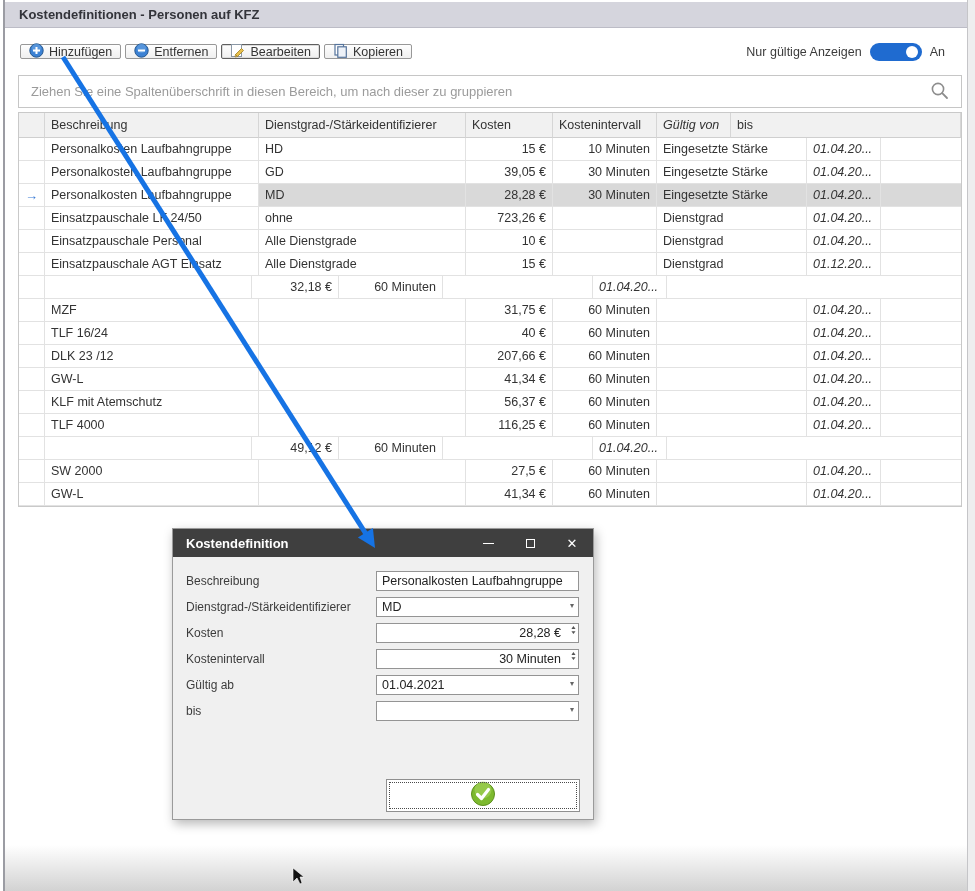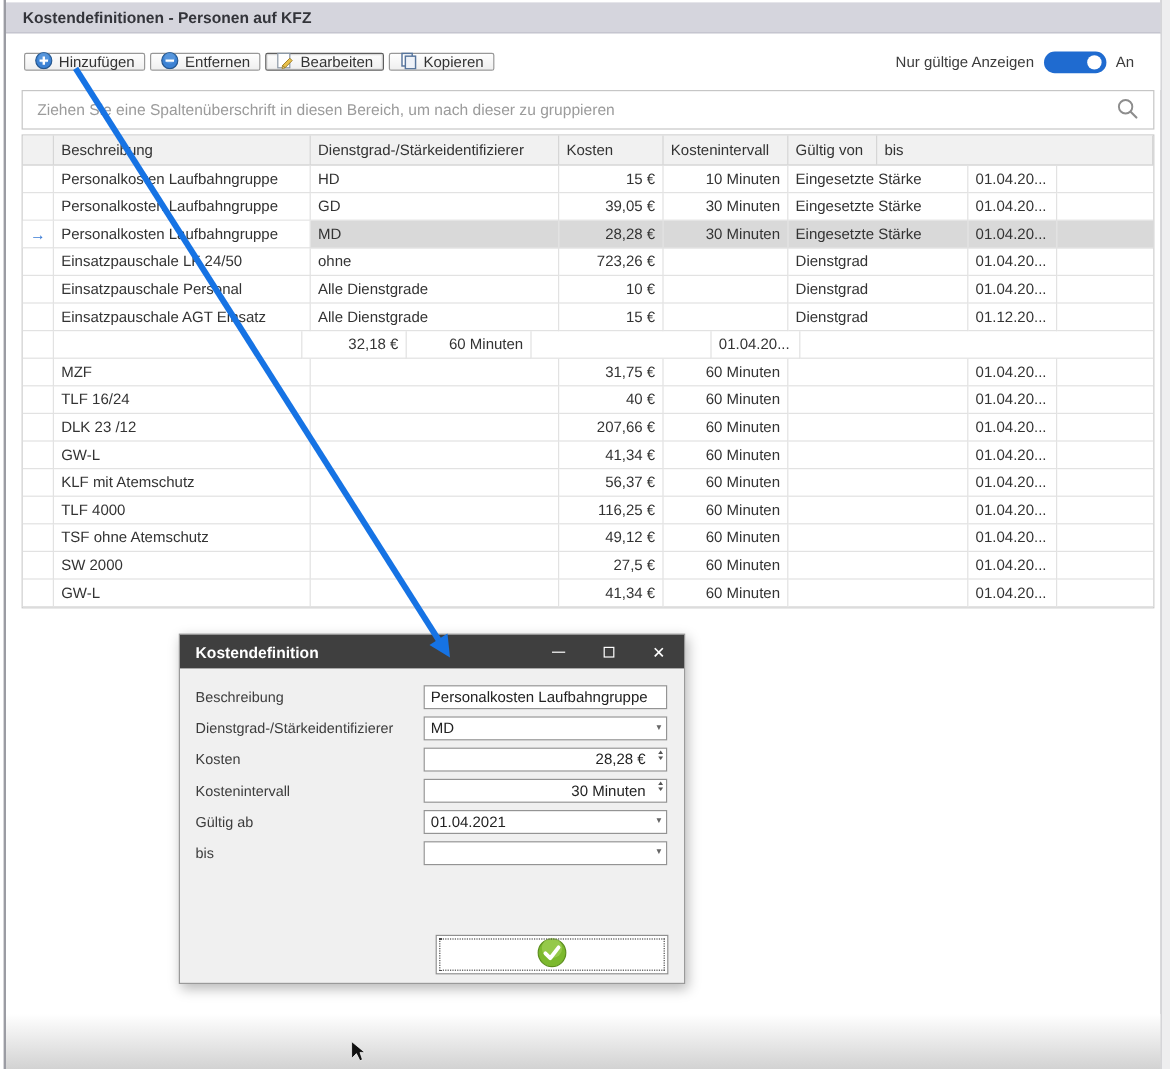--- a/index.html
+++ b/index.html
@@ -51,25 +51,25 @@
   .g-row.sel .g-cell { background:#d9d9d9; }
   .g-row.sel .g-cell.g-ind, .g-row.sel .g-cell.focus-cell { background:#fff; }
   .g-cell { border-right:1px solid #e2e2e2; border-bottom:1px solid #e2e2e2; display:flex; align-items:center; padding:0 6px; white-space:nowrap; overflow:hidden; font-size:12.5px; color:#333; }
   .g-ind { justify-content:center; color:#3a7bd5; font-size:13px; padding:0; }
   .c0 { width:26px; flex:none; }
   .c1 { width:214px; flex:none; }
   .c2 { width:207px; flex:none; }
   .c3 { width:87px; flex:none; justify-content:flex-end; }
   .c4 { width:104px; flex:none; justify-content:flex-end; }
   .c5 { width:150px; flex:none; }
-  .c6 { width:74px; flex:none; }
+  .c6 { width:74px; flex:none;font-style:italic; }
   .c7 { flex:1; border-right:none; }
 
   
-  .dialog { position:absolute; left:149px; top:528px; width:422px; height:292px; z-index:20;
+  .dialog { position:absolute; left:172px; top:528px; width:422px; height:292px; z-index:20;
             box-shadow:2px 4px 10px rgba(0,0,0,0.28); background:#f0f0f0; border:1px solid #9a9a9a; }
   .dlg-titlebar { height:28px; background:#3f3f3f; display:flex; align-items:center; padding-left:13px; }
   .dlg-title { color:#fff; font-weight:bold; font-size:13px; }
   .dlg-controls { margin-left:auto; display:flex; align-items:center; height:100%; }
   .dlg-ctl { width:42px; height:100%; display:flex; align-items:center; justify-content:center; color:#fff; cursor:pointer; }
   .glyph-min { display:block; width:11px; height:0; border-top:1px solid #fff; }
   .glyph-max { display:block; width:9px; height:9px; border:1px solid #fff; }
   .glyph-close { font-size:13px; line-height:1; }
   .dlg-body { padding:14px 14px 0 13px; }
   .f-row { display:flex; align-items:center; height:20px; margin-bottom:6px; }
@@ -291,21 +291,20 @@
         <div class="g-cell c1">TLF 4000</div>
         <div class="g-cell c2"></div>
         <div class="g-cell c3">116,25 €</div>
         <div class="g-cell c4">60 Minuten</div>
         <div class="g-cell c5"></div>
         <div class="g-cell c6">01.04.20...</div>
         <div class="g-cell c7"></div>
       </div>
       <div class="g-row">
         <div class="g-cell c0 g-ind"></div>
-        <div class="g-cell c1">TSF ohne Atemschutz</div>
         <div class="g-cell c2"></div>
         <div class="g-cell c3">49,12 €</div>
         <div class="g-cell c4">60 Minuten</div>
         <div class="g-cell c5"></div>
         <div class="g-cell c6">01.04.20...</div>
         <div class="g-cell c7"></div>
       </div>
       <div class="g-row">
         <div class="g-cell c0 g-ind"></div>
         <div class="g-cell c1">SW 2000</div>

